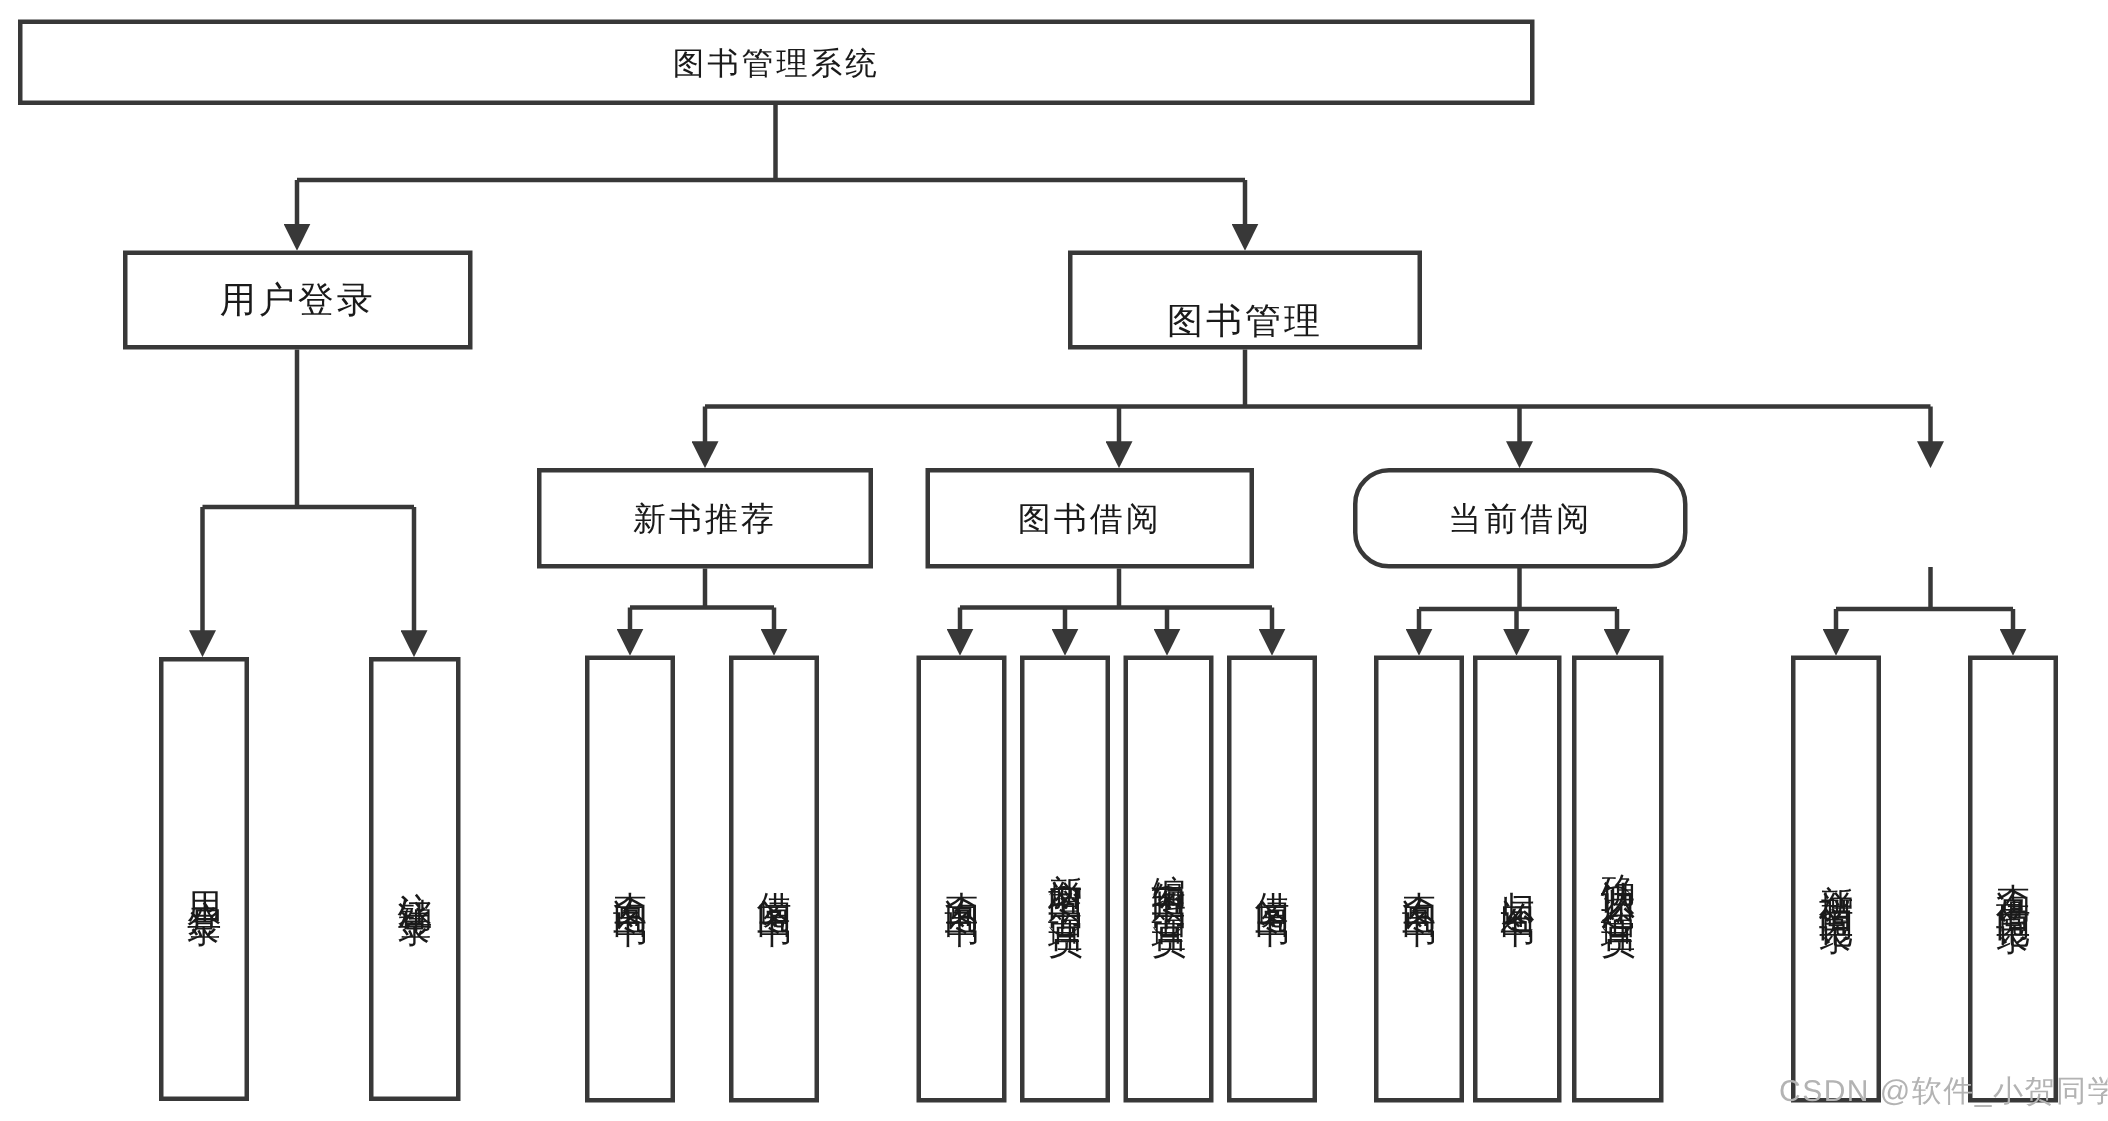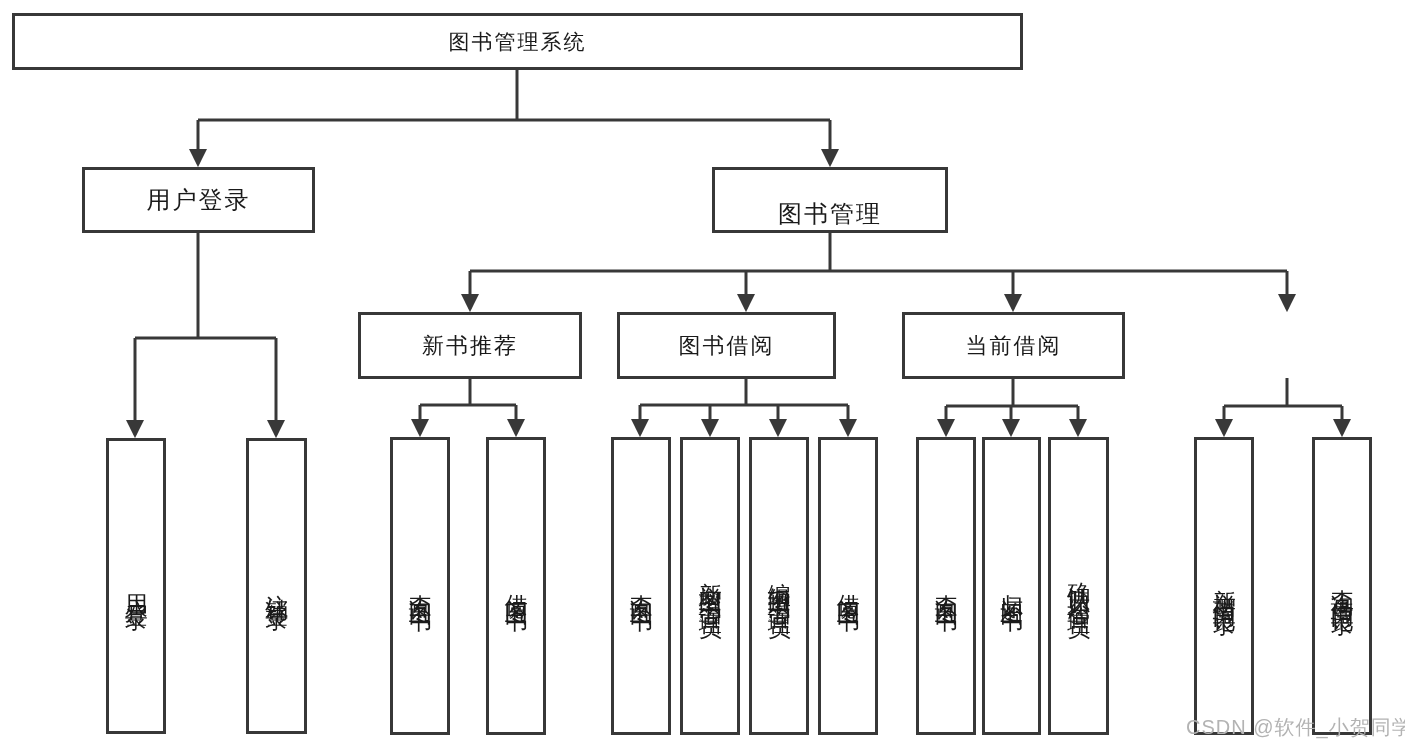--- a/index.html
+++ b/index.html
@@ -111,21 +111,21 @@
   <div class="box h-lvl2" style="left:712px; top:167px; width:236px; height:66px;align-items:flex-end;">
     <span>图书管理</span>
   </div>
 
   <div class="box h-lvl3" style="left:358px; top:312px; width:224px; height:67px;">
     <span>新书推荐</span>
   </div>
   <div class="box h-lvl3" style="left:617px; top:312px; width:219px; height:67px;">
     <span>图书借阅</span>
   </div>
-  <div class="box h-lvl3" style="left:902px; top:312px; width:223px; height:67px;">
+  <div class="box h-lvl3" style="left:902px; top:312px; width:223px; height:67px;border-radius:24px;">
     <span>当前借阅</span>
   </div>
 
   <div class="box" style="left:106px; top:438px; width:60px; height:296px;">
     <span class="vt">用户登录</span>
   </div>
   <div class="box" style="left:246px; top:438px; width:61px; height:296px;">
     <span class="vt">注销登录</span>
   </div>
 

